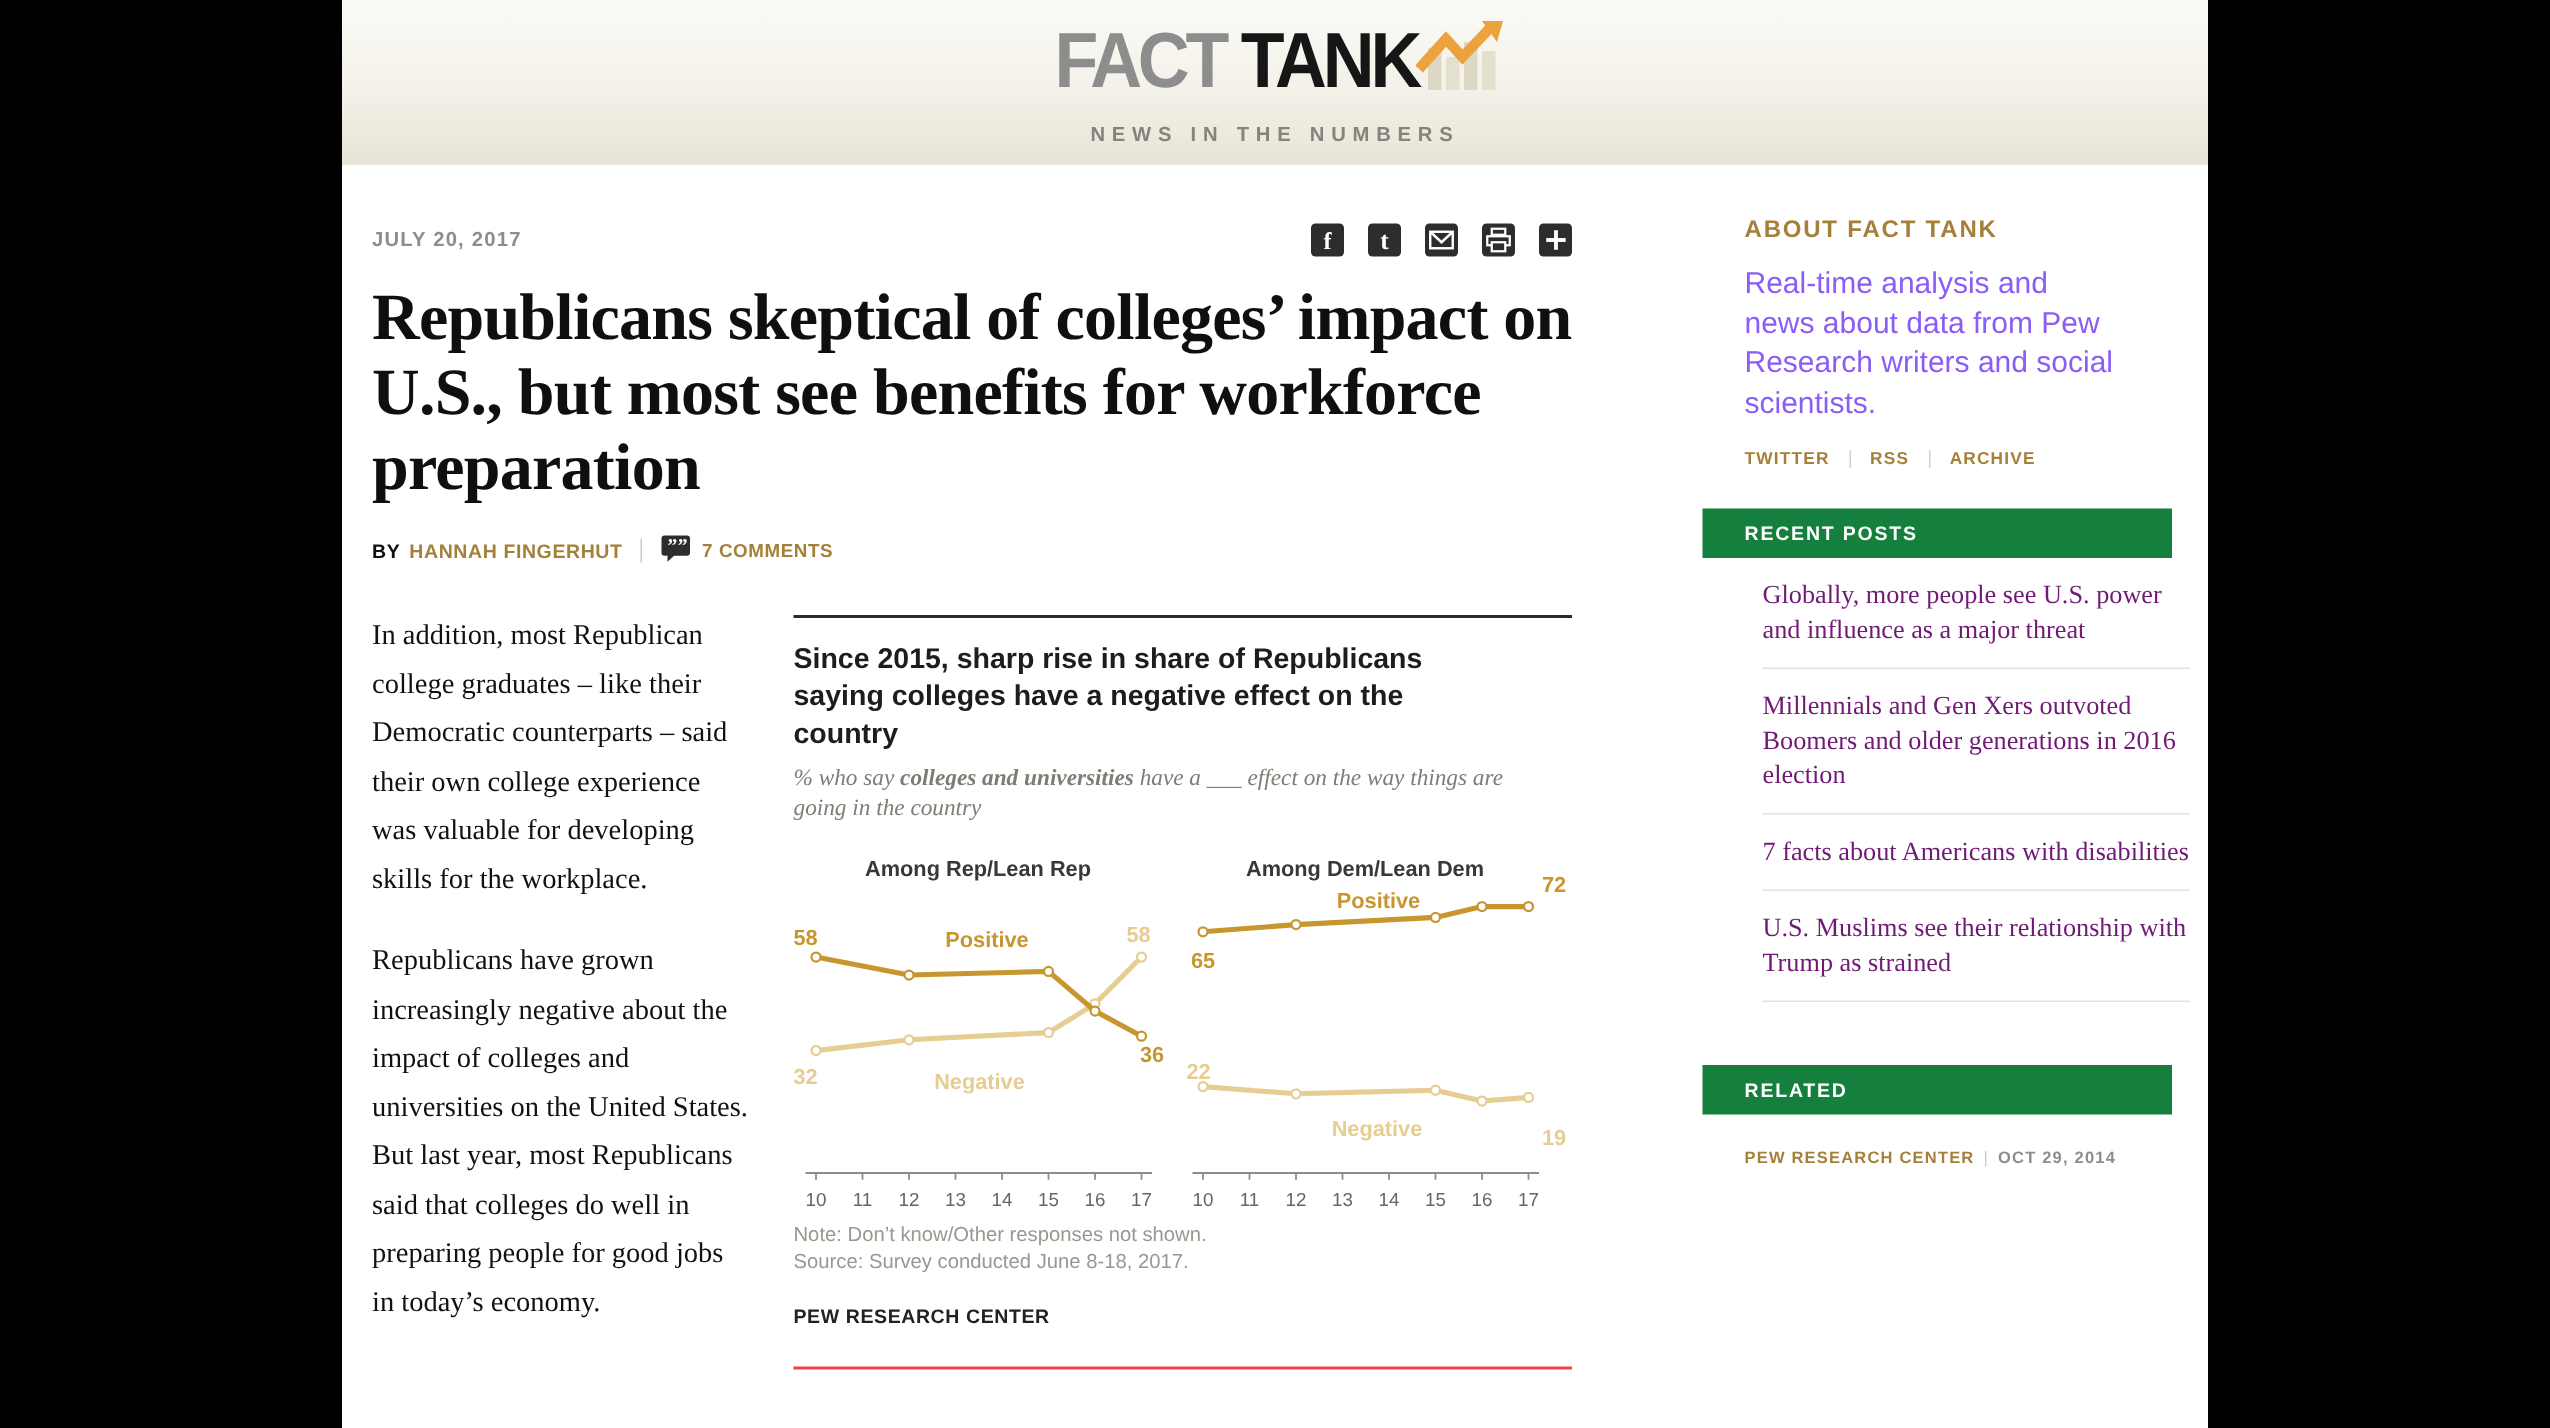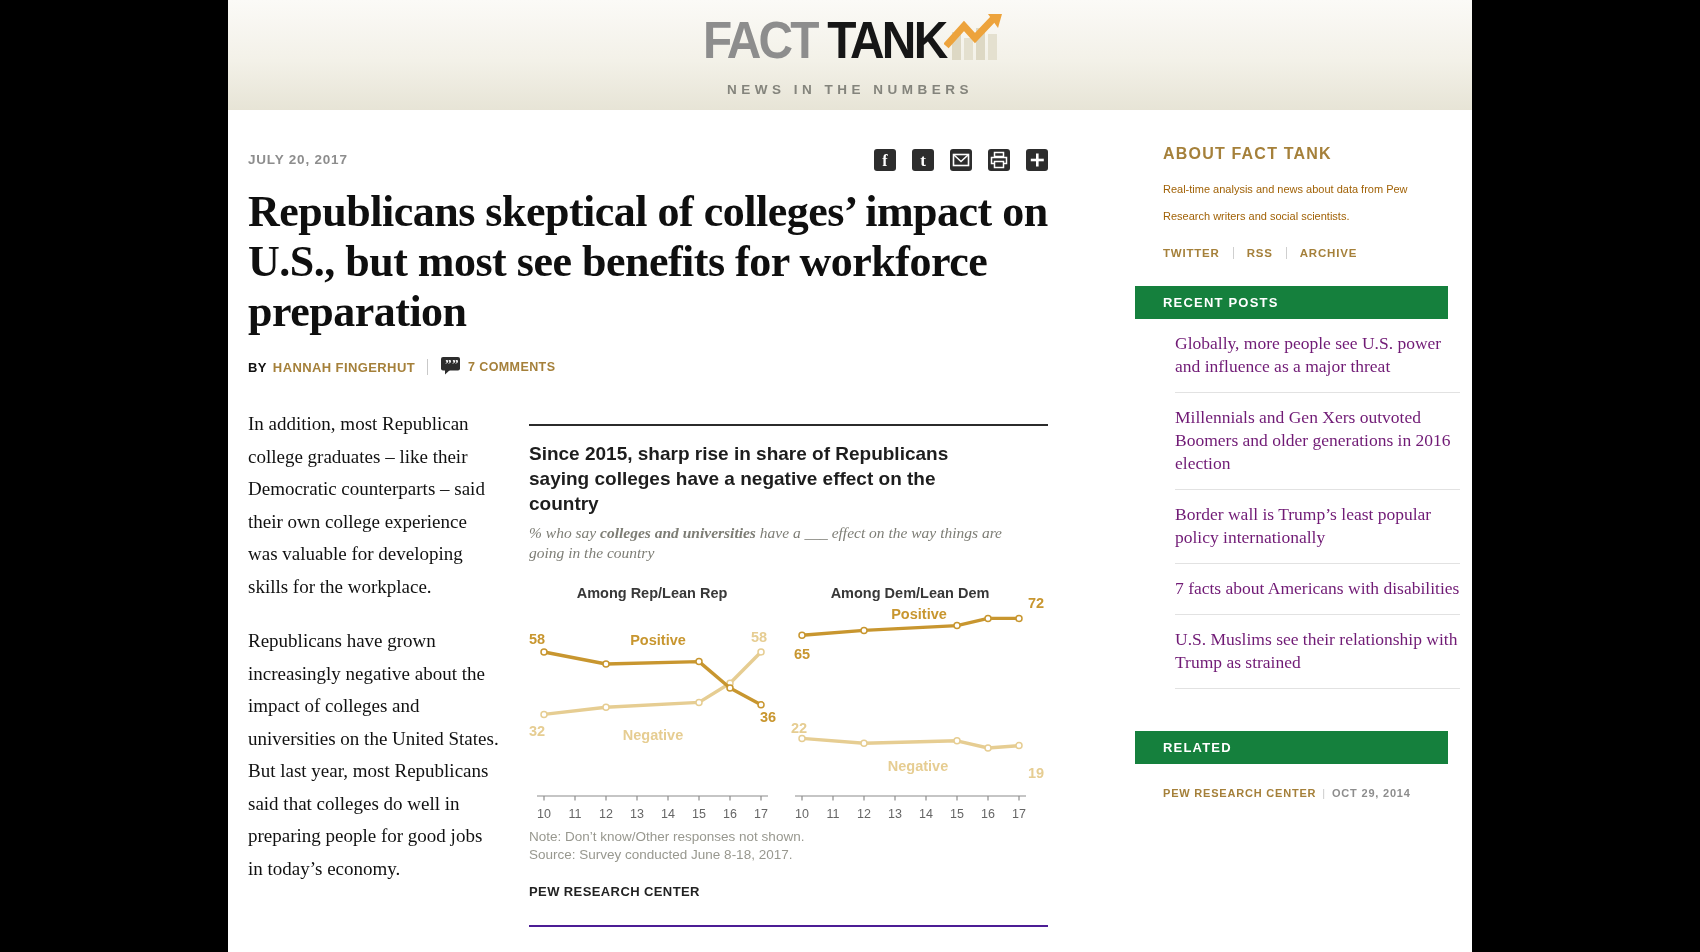--- a/index.html
+++ b/index.html
@@ -29,38 +29,38 @@
   .byline { margin-top:19px; display:flex; align-items:center; font-size:13px; font-weight:bold; letter-spacing:.4px; }
   .byline .by { color:#111; margin-right:6px; }
   .byline .author { color:#a5803a; cursor:pointer; }
   .byline .sep { width:1px; height:16px; background:#c9c9c9; margin:0 12px; }
   .byline .comments { color:#a5803a; margin-left:7px; cursor:pointer; font-size:12.5px; }
 
   .body-copy { margin-top:30px; font-family:"Liberation Serif", serif; font-size:19px; line-height:32.5px; color:#111; }
   .body-copy p { margin-bottom:22px; }
 
   
-  .chart-box { float:right; width:519px; margin-left:28px; margin-top:16px; border-top:2px solid #2b2b2b; border-bottom:2px solid #4c1d95; padding:15px 0 16px 0; }
+  .chart-box { float:right; width:519px; margin-left:28px; margin-top:2px; border-top:2px solid #2b2b2b; border-bottom:2px solid #ef4444; padding:15px 0 16px 0; }
   .chart-title { font-size:19px; line-height:25px; font-weight:bold; color:#1d1d1d; max-width:480px; }
   .chart-subtitle { margin-top:7px; font-family:"Liberation Serif", serif; font-style:italic; font-size:15.5px; line-height:20px; color:#7d7d75; max-width:490px; }
   .chart-subtitle b { font-weight:bold; }
   #chart-svg { display:block; margin-top:4px; }
   #chart-svg .p-head { font:bold 14.5px "Liberation Sans",sans-serif; fill:#383838; }
   #chart-svg .tick  { font:12.5px "Liberation Sans",sans-serif; fill:#666; }
   #chart-svg .vlab  { font:bold 14.5px "Liberation Sans",sans-serif; }
   #chart-svg .slab  { font:bold 14.5px "Liberation Sans",sans-serif; }
   #chart-svg .axis  { stroke:#8c8c8c; stroke-width:1.2; }
   .chart-note { margin-top:8px; font-size:13.5px; line-height:17.5px; color:#98988f; }
   .chart-brand { margin-top:13px; font-size:13px; font-weight:bold; letter-spacing:.4px; color:#222; }
 
   
   .sidebar { position:absolute; left:907px; top:145px; width:313px; }
   .sb-inner { padding-left:28px; }
   .about-title { color:#a5803a; font-size:16px; font-weight:bold; letter-spacing:1.2px; }
-  .about-text { margin-top:13px; font-size:11px; line-height:26.5px; color:#a16207; width:250px; }
+  .about-text { margin-top:13px; font-size:20px; line-height:26.5px; color:#8b5cf6; width:250px; }
   .about-links { margin-top:18px; display:flex; align-items:center; font-size:11.5px; font-weight:bold; letter-spacing:.8px; }
   .about-links .lnk { color:#a5803a; cursor:pointer; }
   .about-links .lsep { width:1px; height:12px; background:#cfcfcf; margin:0 13px; }
   .sb-bar { margin-top:27px; background:#15803d; height:33px; display:flex; align-items:center; }
   .sb-bar span { color:#fff; font-size:13px; font-weight:bold; letter-spacing:1.2px; padding-left:28px; }
   .post-item { margin-left:40px; padding:13px 0 14px 0; width:285px; font-family:"Liberation Serif", serif; font-size:17.5px; line-height:23px; color:#701a75; border-bottom:1px solid #e2e2e2; cursor:pointer; }
   .post-item:last-child { border-bottom:1px solid #e2e2e2; }
   .related-bar { margin-top:42px; }
   .related-meta { margin-left:28px; margin-top:19px; width:255px; font-size:11px; font-weight:bold; letter-spacing:.8px; line-height:20px; }
   .related-meta .brand { color:#a5803a; cursor:pointer; }
@@ -244,21 +244,20 @@
         <span class="lsep"></span>
         <span class="lnk">ARCHIVE</span>
       </div>
     </div>
     <div class="sb-bar">
         <span>RECENT POSTS</span>
       </div>
     <div id="recent-posts-list">
         <div class="post-item">Globally, more people see U.S. power and influence as a major threat</div>
         <div class="post-item">Millennials and Gen Xers outvoted Boomers and older generations in 2016 election</div>
-        <div class="post-item">Border wall is Trump’s least popular policy internationally</div>
         <div class="post-item">7 facts about Americans with disabilities</div>
         <div class="post-item">U.S. Muslims see their relationship with Trump as strained</div>
       </div>
     <div class="sb-bar related-bar">
         <span>RELATED</span>
       </div>
     <div class="related-meta">
       <span class="brand">PEW RESEARCH CENTER</span><span class="msep">|</span><span class="mdate">OCT 29, 2014</span>
     </div>
   </aside>

